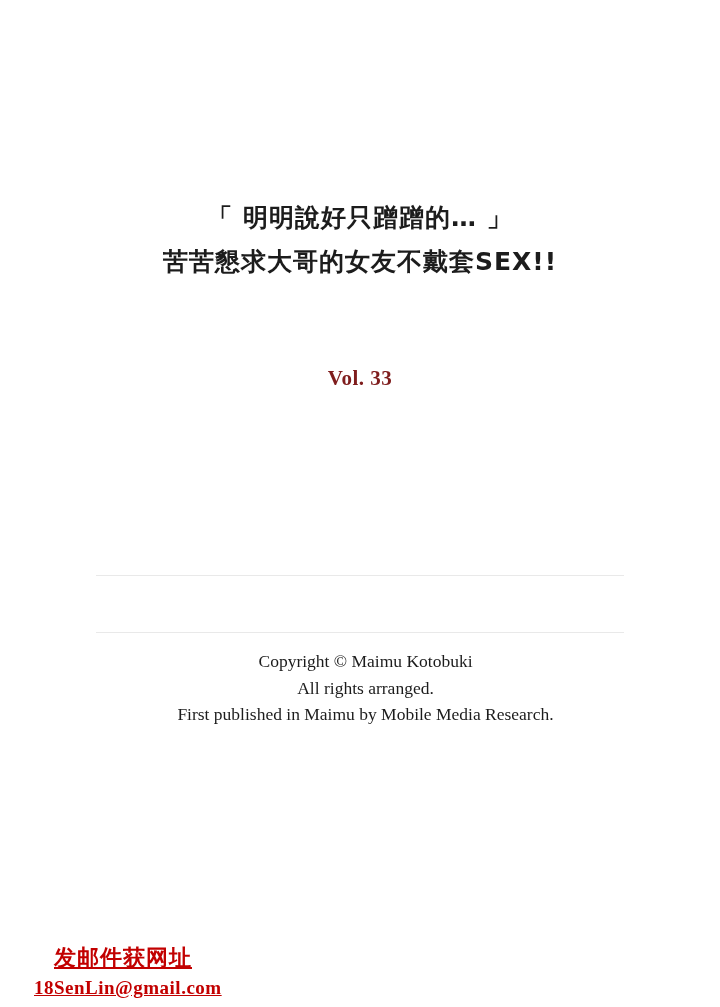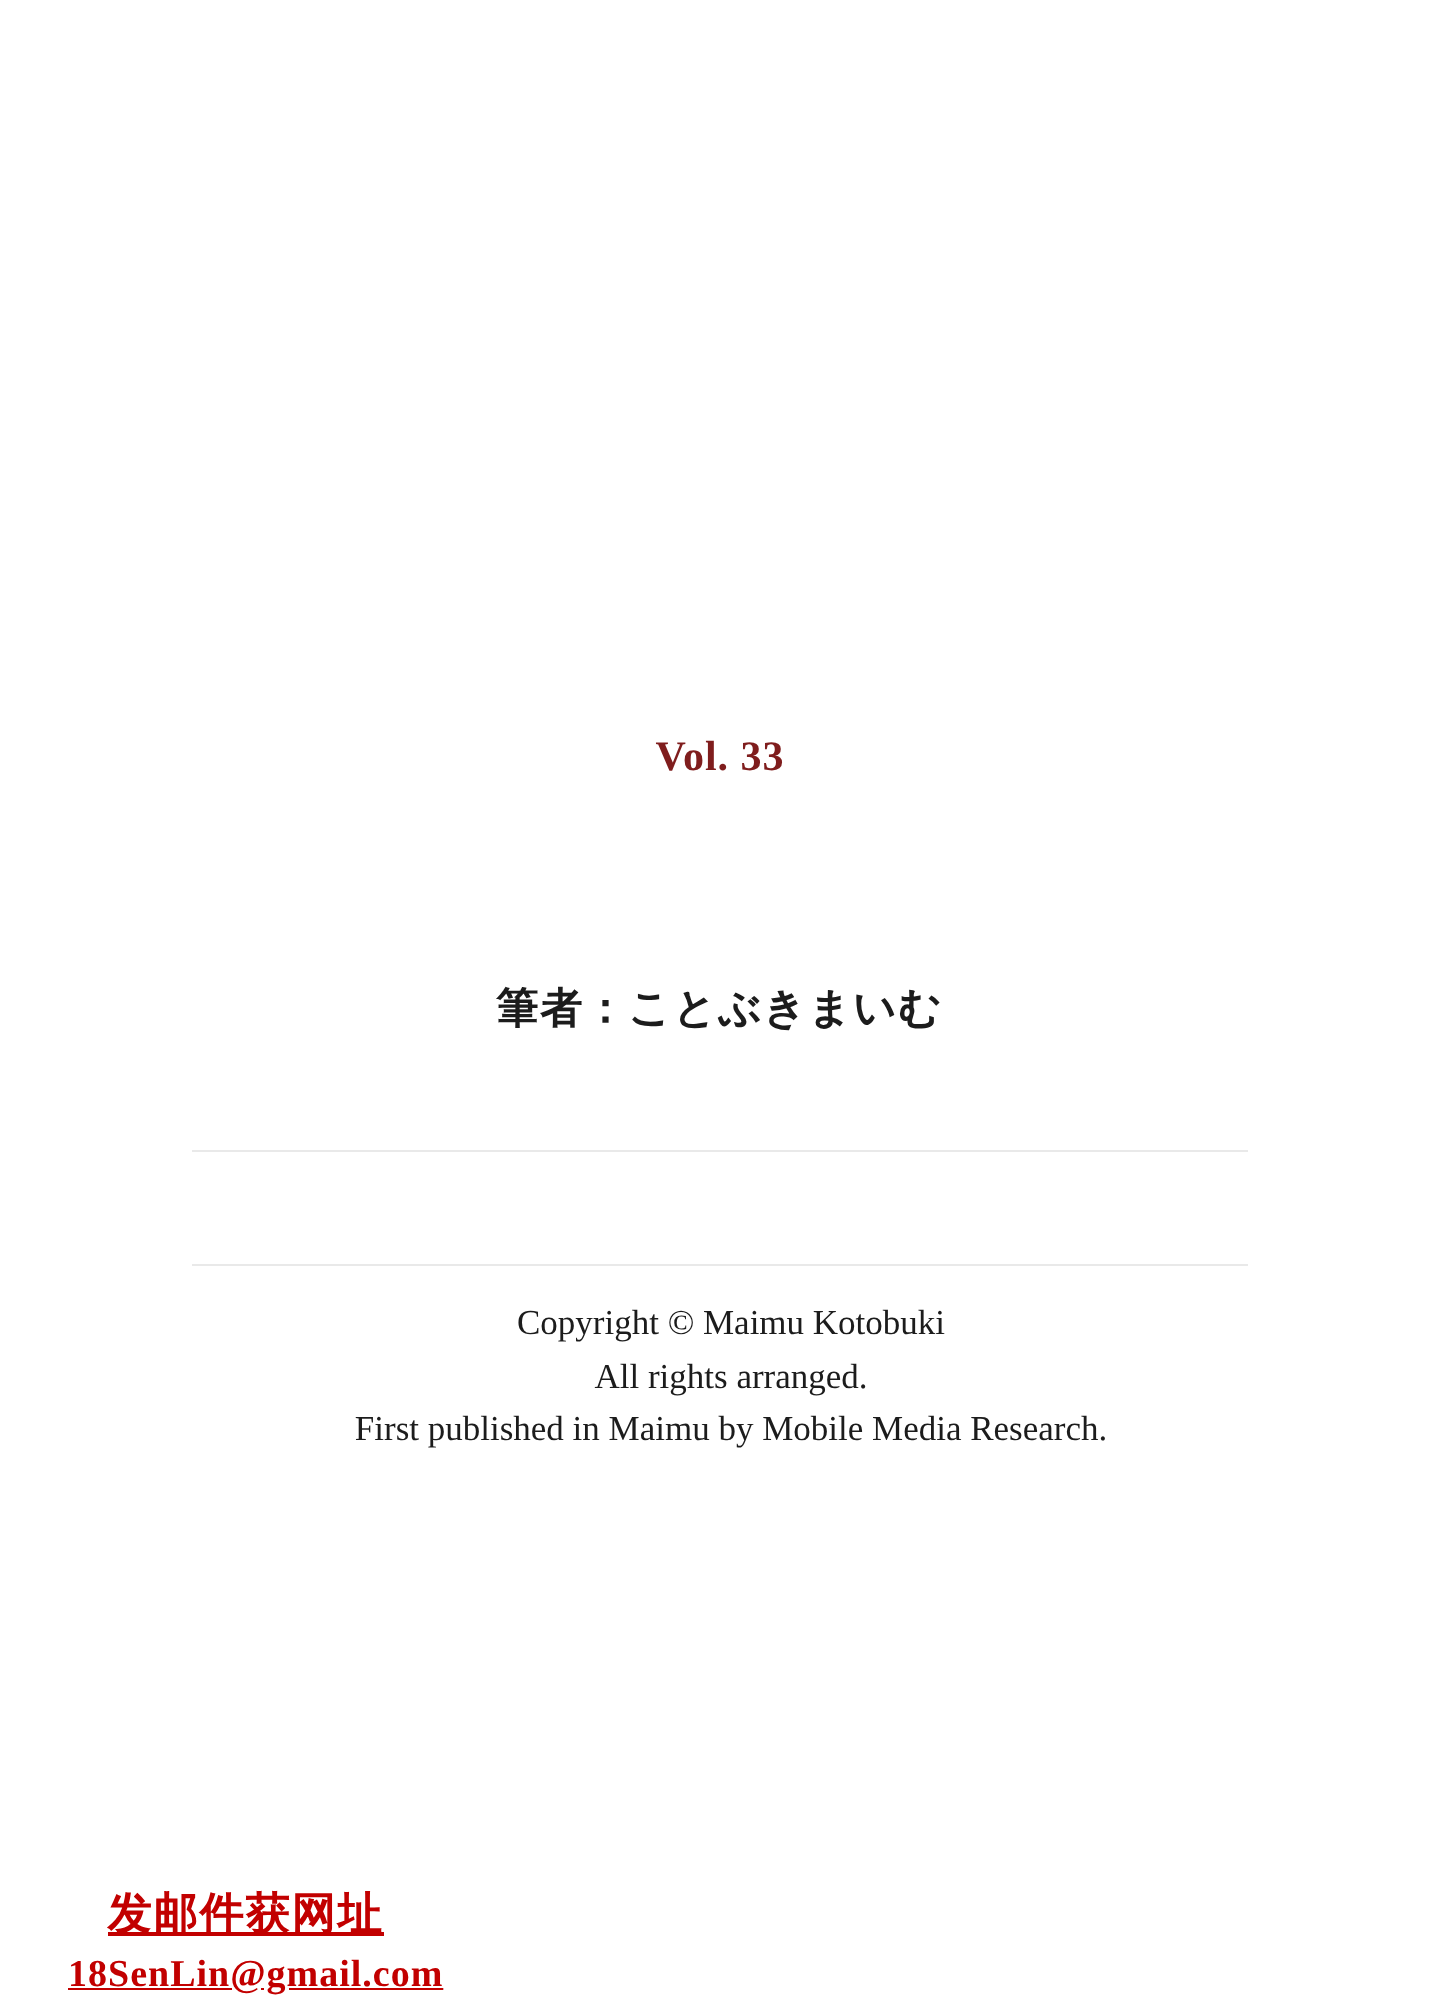--- a/index.html
+++ b/index.html
@@ -120,25 +120,26 @@
     font-size: 19px;
     letter-spacing: 0.5px;
   }
 </style>
 </head>
 <body>
 
 <div class="page">
 
   <div class="title-block">
+    <div class="title-line">「 明明說好只蹭蹭的… 」</div>
+    <div class="title-line">苦苦懇求大哥的女友不戴套SEX!!</div>
   </div>
 
   <div class="volume">Vol. 33</div>
 
-  <div class="author">筆者：ことぶきまいむ</div>
 
   <div class="divider-area">
     <div class="rule top"></div>
     <div class="rule bottom"></div>
   </div>
 
   <div class="copyright">
     <div>Copyright © Maimu Kotobuki</div>
     <div>All rights arranged.</div>
     <div>First published in Maimu by Mobile Media Research.</div>

